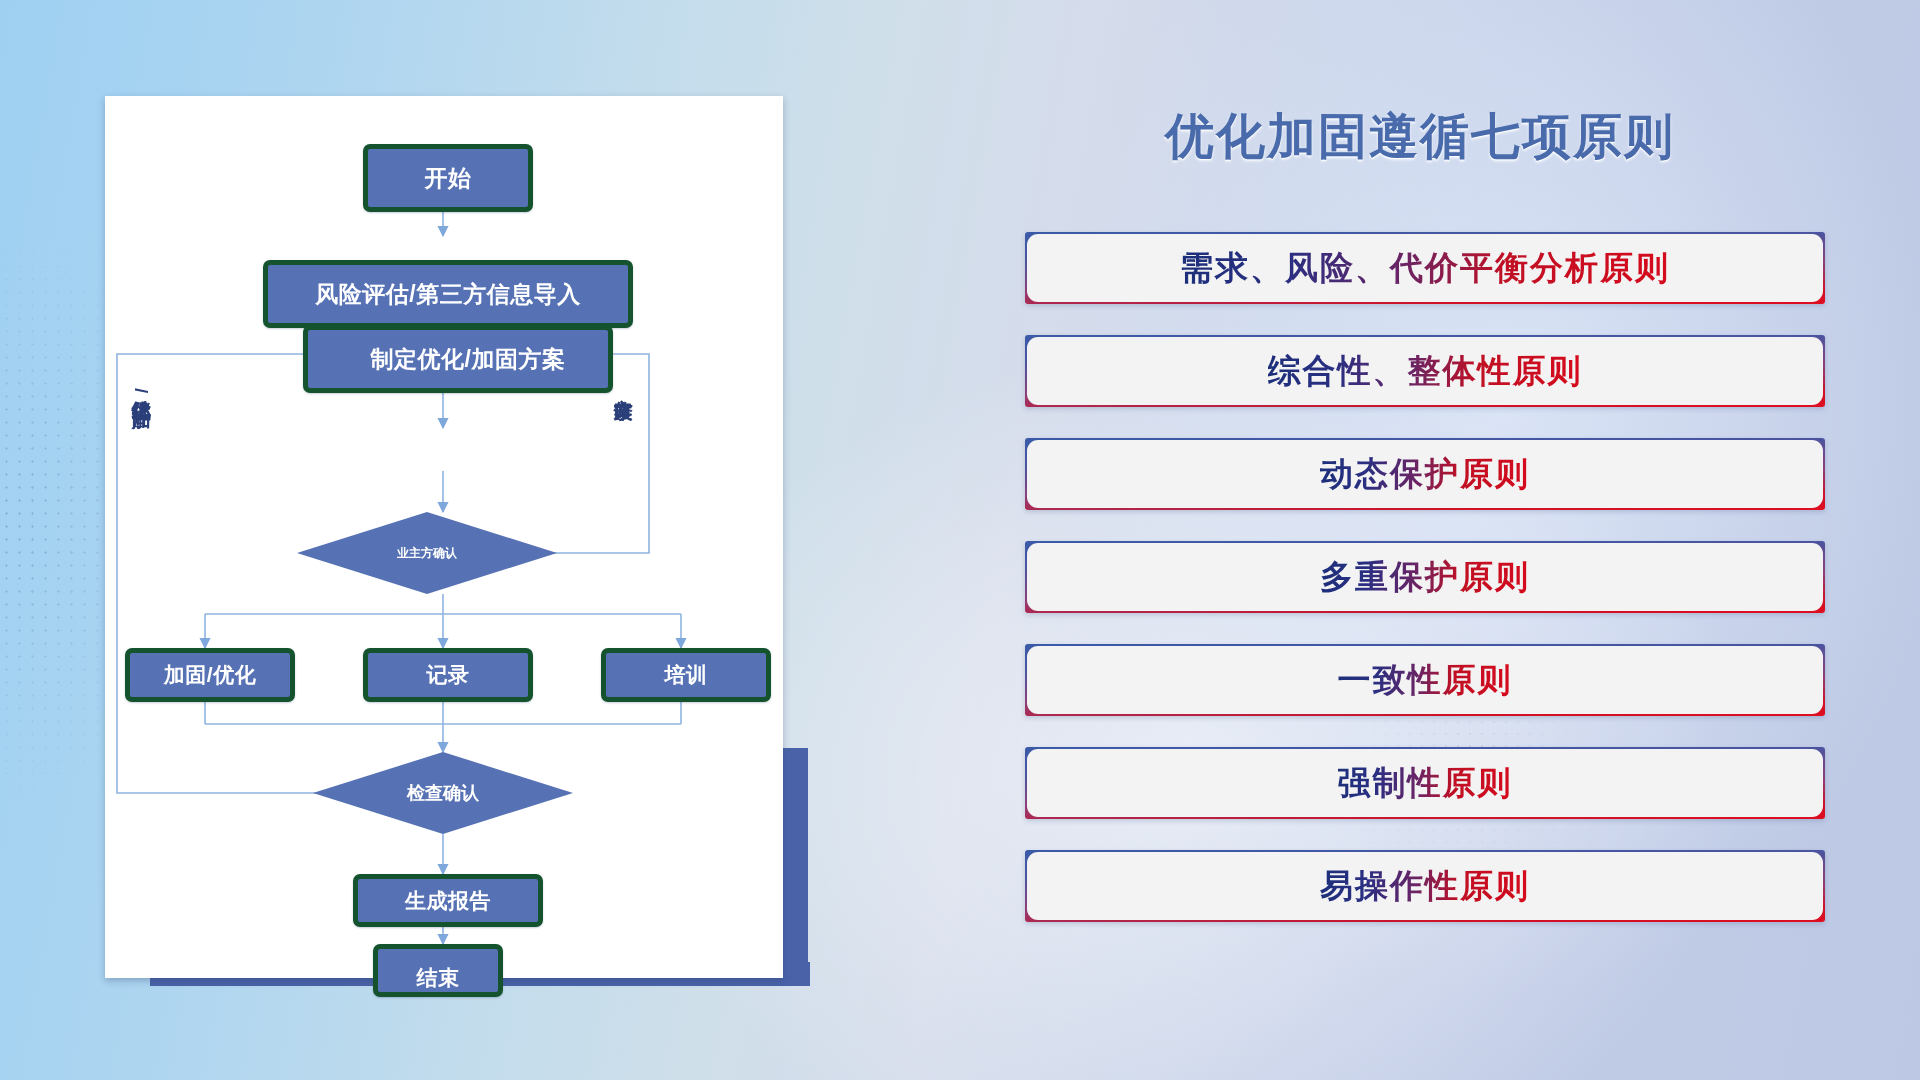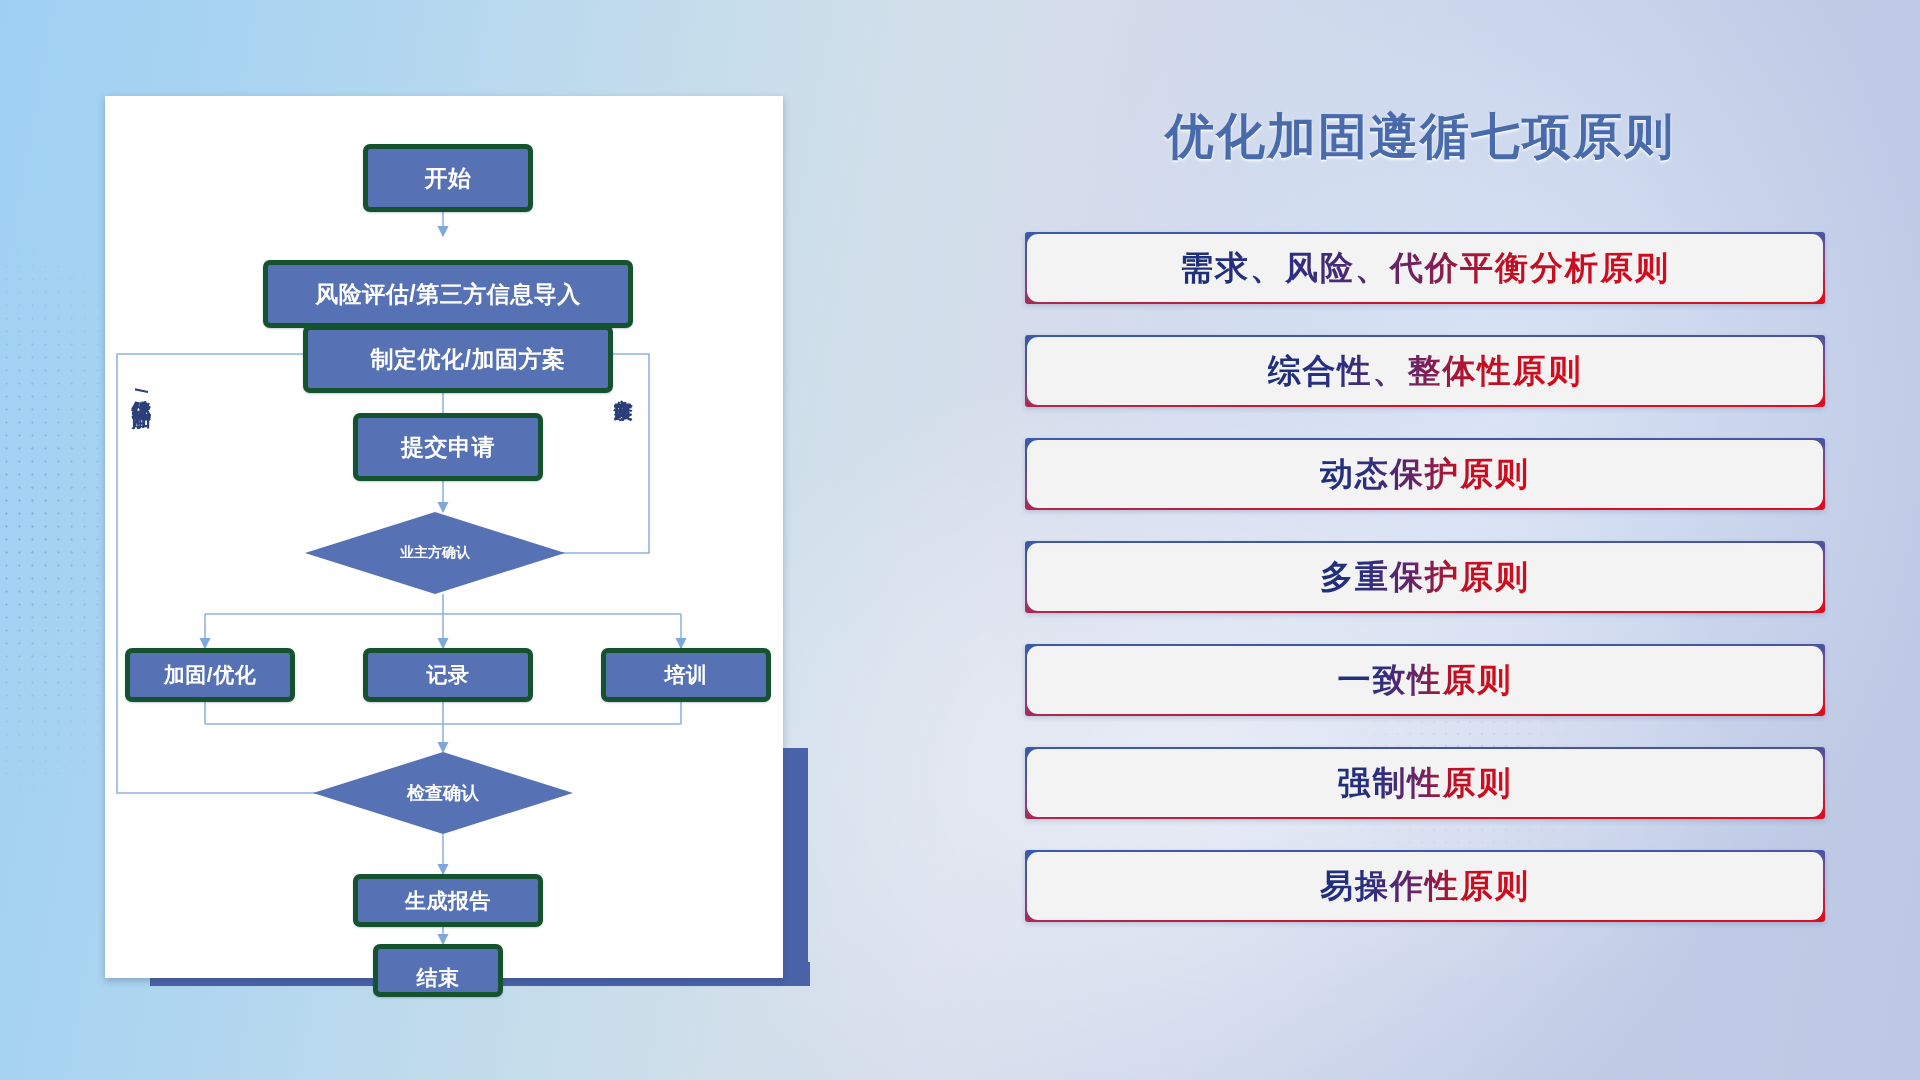--- a/index.html
+++ b/index.html
@@ -165,25 +165,22 @@
   </div>
 
   <div class="fl-node" style="left:158px;top:140px;width:360px;height:58px;font-size:23px;margin-top:24px;">
     <span>风险评估/第三方信息导入</span>
   </div>
 
   <div class="fl-node" style="left:198px;top:229px;width:280px;height:58px;font-size:23px;padding-left:20px;">
     <span>制定优化/加固方案</span>
   </div>
 
-  <div class="fl-node" style="left:248px;top:317px;width:180px;height:58px;font-size:23px;">
-    <span>提交申请</span>
-  </div>
-
-  <div class="fl-diamond" style="left:200px;top:416px;width:260px;height:82px;font-size:14px;">
+
+  <div class="fl-diamond" style="left:192px;top:416px;width:260px;height:82px;font-size:12px;">
     <div class="dshape"></div>
     <span>业主方确认</span>
   </div>
 
   <div class="fl-node" style="left:20px;top:552px;width:160px;height:44px;font-size:21px;">
     <span>加固/优化</span>
   </div>
 
   <div class="fl-node" style="left:258px;top:552px;width:160px;height:44px;font-size:21px;">
     <span>记录</span>

